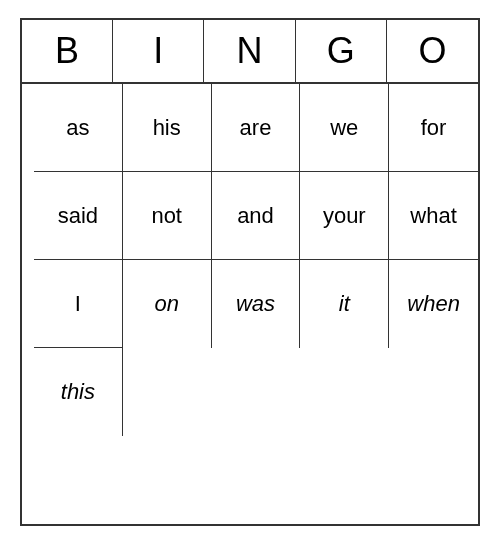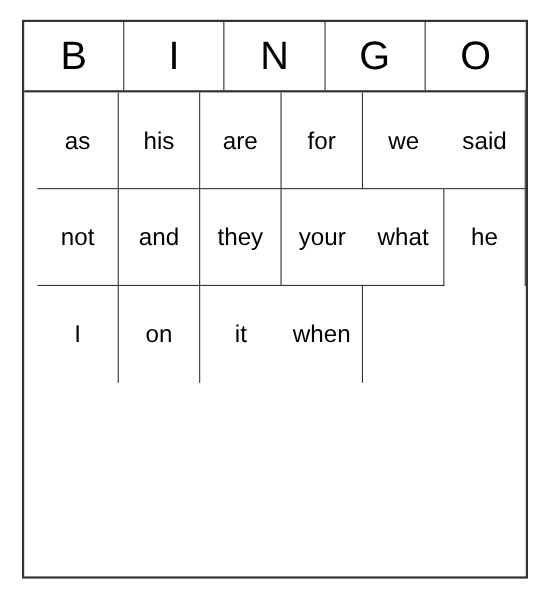--- a/index.html
+++ b/index.html
@@ -36,21 +36,21 @@
       padding: 10px 0;
       border-right: 1px solid #333;
     }
 
     .header-cell:last-child {
       border-right: none;
     }
 
     .bingo-grid {
       display: grid;
-      grid-template-columns: repeat(6, 1fr);
+      grid-template-columns: repeat(5, 1fr);
       grid-template-rows: repeat(5, 1fr);
       padding-left: 12px;
     }
 
     .bingo-cell {
       border-right: 1px solid #333;
       border-bottom: 1px solid #333;
       text-align: center;
       font-size: 22px;
       padding: 14px 4px;
@@ -59,49 +59,50 @@
       align-items: center;
       justify-content: center;
     }
 
     .bingo-cell:nth-child(5n) {
       border-right: none;
     }
 
     .bingo-cell:nth-last-child(-n+5) {
       border-bottom: none;
+      font-style: italic;
     }
   </style>
 </head>
 <body>
 
 <div class="bingo-card">
   <div class="bingo-header">
     <div class="header-cell">B</div>
     <div class="header-cell">I</div>
     <div class="header-cell">N</div>
     <div class="header-cell">G</div>
     <div class="header-cell">O</div>
   </div>
   <div class="bingo-grid">
 
     <div class="bingo-cell">as</div>
     <div class="bingo-cell">his</div>
     <div class="bingo-cell">are</div>
 
+    <div class="bingo-cell">we</div>
     <div class="bingo-cell">for</div>
-    <div class="bingo-cell">we</div>
     <div class="bingo-cell">said</div>
 
     <div class="bingo-cell">not</div>
     <div class="bingo-cell">and</div>
-    <div class="bingo-cell">they</div>
     <div class="bingo-cell">your</div>
 
     <div class="bingo-cell">what</div>
-    <div class="bingo-cell">he</div>
     <div class="bingo-cell">I</div>
 
     <div class="bingo-cell">on</div>
+    <div class="bingo-cell">was</div>
     <div class="bingo-cell">it</div>
     <div class="bingo-cell">when</div>
+    <div class="bingo-cell">this</div>
   </div>
 </div>
 
 </body></html>

